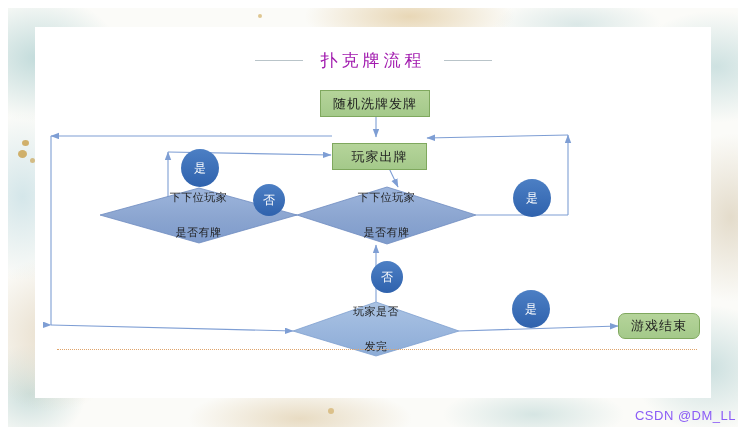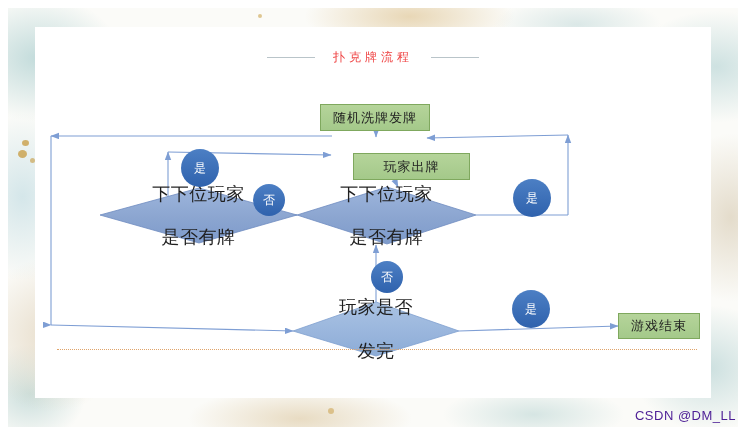--- a/index.html
+++ b/index.html
@@ -35,55 +35,55 @@
     position:absolute;left:35px;top:27px;width:676px;height:371px;
     background:#ffffff;
   }
   
   .title-wrap{
     position:absolute;left:0;top:22px;width:676px;
     display:flex;align-items:center;justify-content:center;gap:18px;
   }
   .title-rule{width:48px;height:1px;background:#b9c4c9;}
   .title-text{
-    font-size:12px;letter-spacing:4px;color:#ef4444;white-space:nowrap;
+    font-size:17px;letter-spacing:4px;color:#a21caf;white-space:nowrap;
   }
   
   svg.wires{position:absolute;left:0;top:0;width:676px;height:371px;overflow:visible;}
   
   .node{position:absolute;}
   .box{
     display:flex;align-items:center;justify-content:center;
     background:linear-gradient(180deg,#b5d49a 0%,#a4c98a 100%);
     border:1px solid #7fa85e;
     color:#1f1f1f;font-size:13px;letter-spacing:1px;
     box-sizing:border-box;
   }
   .diamond-wrap{position:absolute;}
   .diamond-label{
     position:absolute;left:0;top:0;width:100%;height:100%;
     display:flex;flex-direction:column;align-items:center;justify-content:center;
-    font-size:18px;color:#1f1f1f;line-height:1.25;letter-spacing:.5px;
+    font-size:11px;color:#1f1f1f;line-height:1.25;letter-spacing:.5px;
     pointer-events:none;
     gap:21px;
   }
   .circle{
     position:absolute;border-radius:50%;
     background:linear-gradient(180deg,#4c7fc4 0%,#2f62ad 100%);
     display:flex;align-items:center;justify-content:center;
     color:#ffffff;font-size:12px;
   }
   .dotline{
     position:absolute;left:22px;top:322px;width:640px;height:0;
     border-top:1px dotted #e0a46a;
   }
   .watermark{
     position:absolute;right:10px;bottom:12px;
     font-family:"Liberation Sans","DejaVu Sans",sans-serif;
-    font-size:13px;color:#4c1d95;letter-spacing:.5px;
+    font-size:13px;color:#8b5cf6;letter-spacing:.5px;
   }
 </style>
 </head>
 <body>
 
 <div id="slide">
 
   <div class="frame">
     <div class="speck" style="left:14px;top:132px;width:7px;height:6px;"></div>
     <div class="speck" style="left:10px;top:142px;width:9px;height:8px;"></div>
@@ -140,29 +140,29 @@
         <line x1="341" y1="275" x2="341" y2="218" marker-end="url(#ah)"></line>
 
         <path d="M 424,304 L 583,299" marker-end="url(#ah)"></path>
       </g>
 
       <polygon points="65,188 164,161 262,188 164,216" fill="url(#dgrad)" stroke="#6f8cc0" stroke-width="0.8"></polygon>
       <polygon points="262,188 352,160 441,188 352,217" fill="url(#dgrad)" stroke="#6f8cc0" stroke-width="0.8"></polygon>
       <polygon points="258,304 341,275 424,304 341,329" fill="url(#dgrad2)" stroke="#7fa0cf" stroke-width="0.8"></polygon>
     </svg>
 
-    <div class="node box" style="left:285px;top:63px;width:110px;height:27px;margin-top:14px;">
+    <div class="node box" style="left:285px;top:63px;width:110px;height:27px;">
       <span>随机洗牌发牌</span>
     </div>
 
-    <div class="node box" style="left:297px;top:126px;width:117px;height:27px;margin-left:21px;">
+    <div class="node box" style="left:297px;top:116px;width:95px;height:27px;">
       <span>玩家出牌</span>
     </div>
 
-    <div class="node box" style="left:583px;top:286px;width:82px;height:26px;">
+    <div class="node box" style="left:583px;top:286px;width:82px;height:26px;border-radius:7px;">
       <span>游戏结束</span>
     </div>
 
     <div class="diamond-wrap" style="left:65px;top:160px;width:197px;height:57px;">
       <div class="diamond-label">
         <span>下下位玩家</span>
         <span>是否有牌</span>
       </div>
     </div>
 

